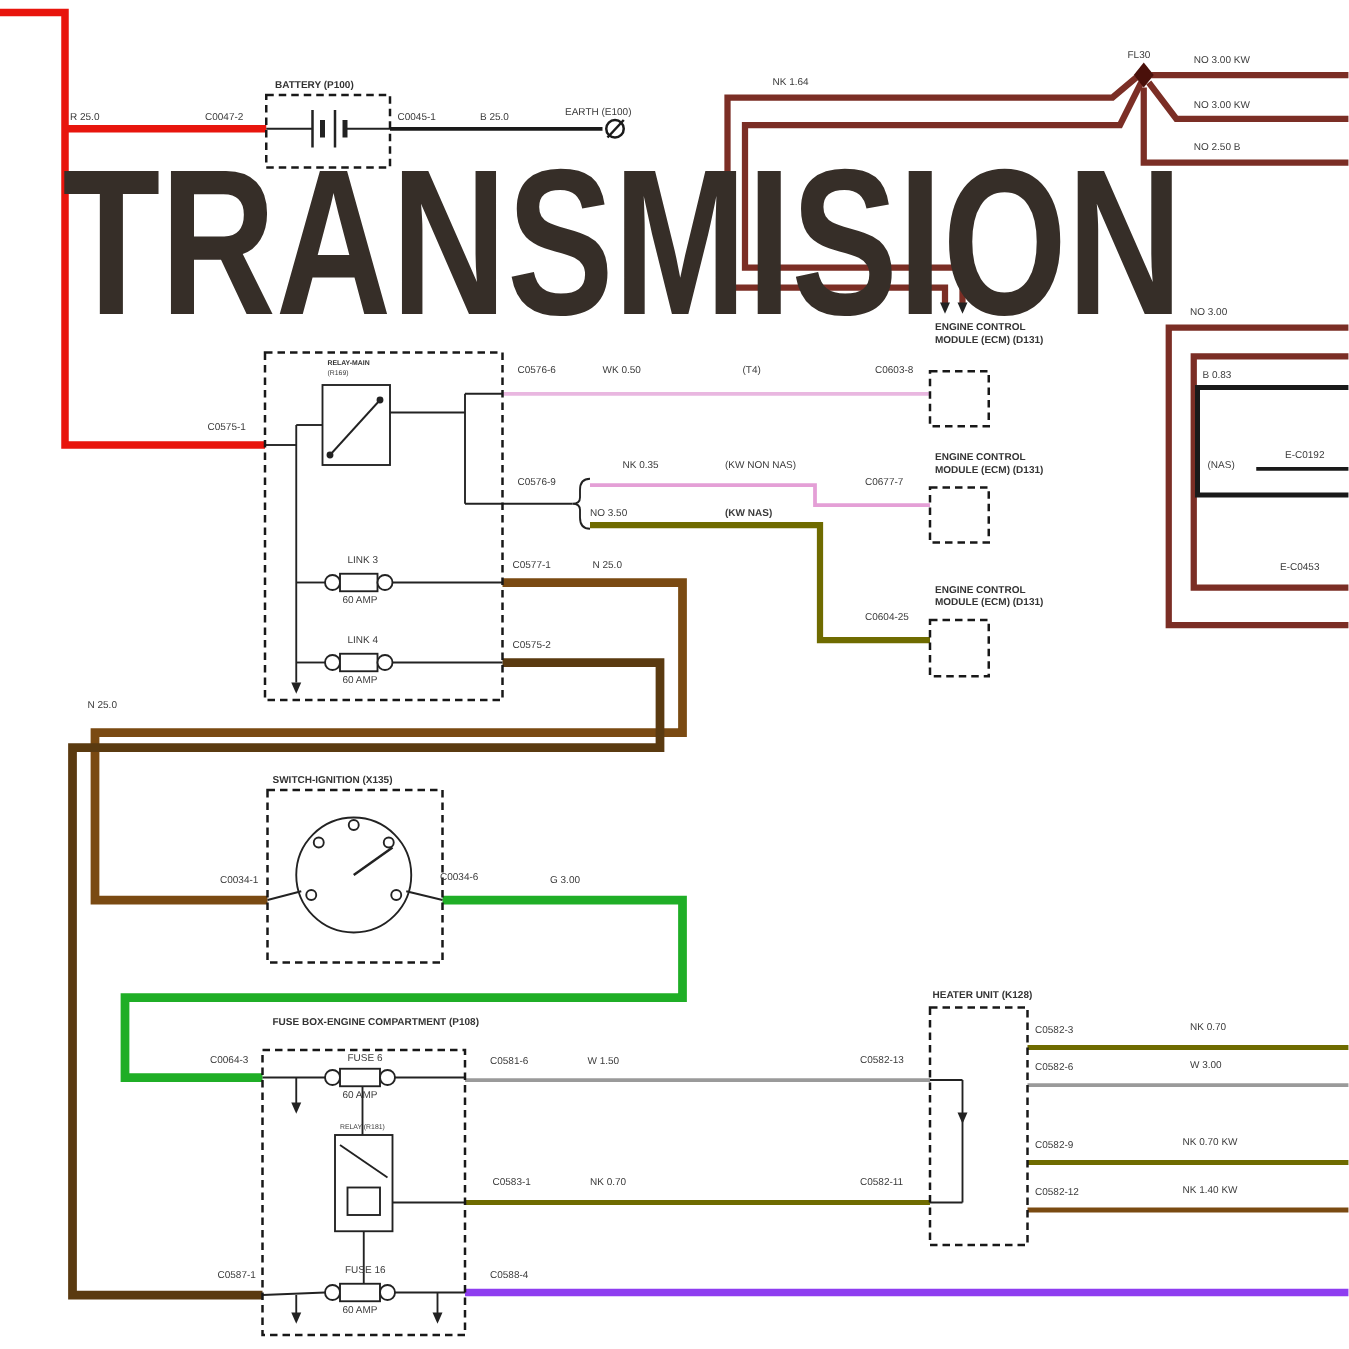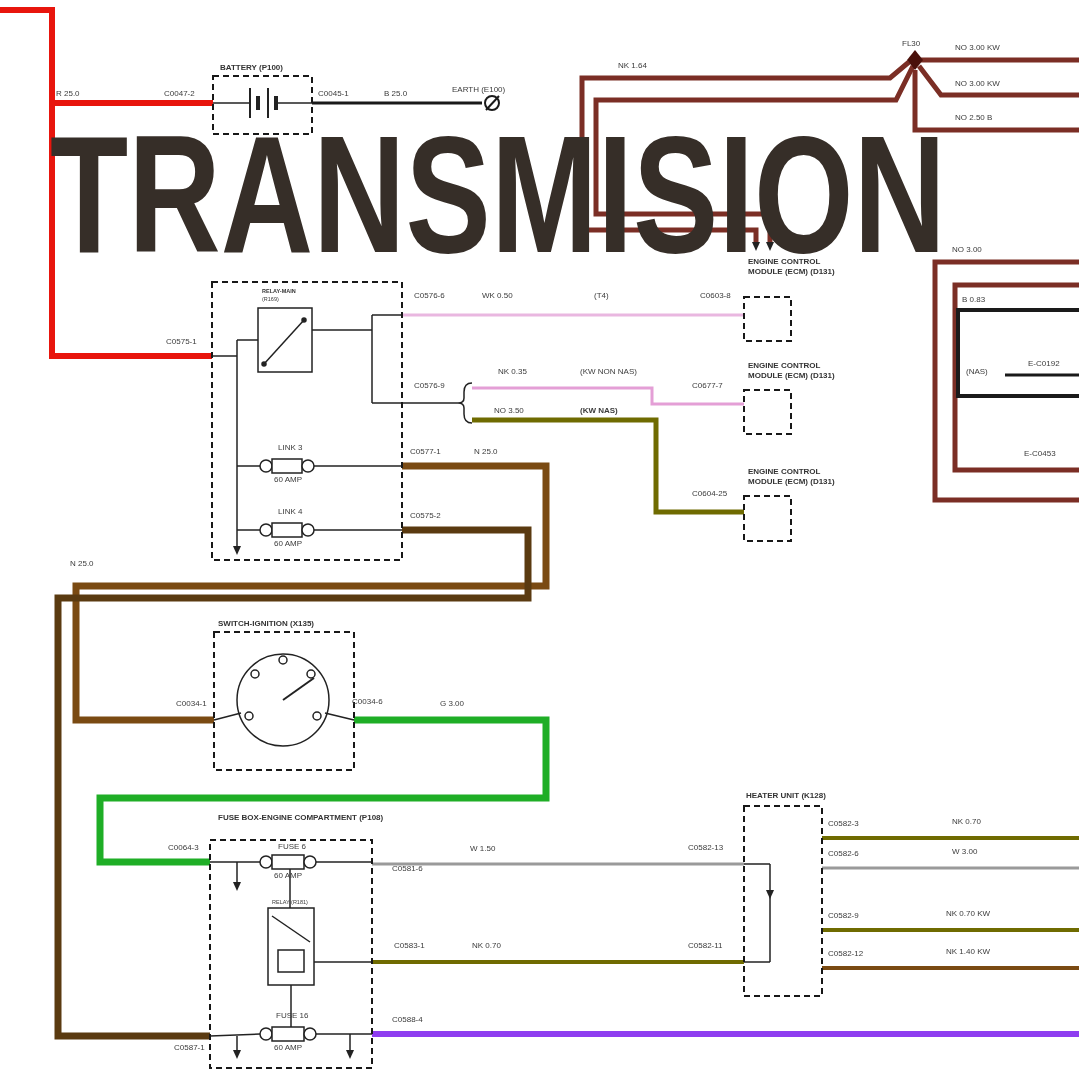--- a/index.html
+++ b/index.html
@@ -197,21 +197,21 @@
   <span class="lbl tiny" style="left:262px;top:296px;">(R169)</span>
   <span class="lbl" style="left:166px;top:338px;">C0575-1</span>
   <span class="lbl" style="left:414px;top:292px;">C0576-6</span>
   <span class="lbl" style="left:482px;top:292px;">WK 0.50</span>
   <span class="lbl" style="left:594px;top:292px;">(T4)</span>
   <span class="lbl" style="left:700px;top:292px;">C0603-8</span>
   <span class="lbl" style="left:414px;top:382px;">C0576-9</span>
   <span class="lbl" style="left:498px;top:368px;">NK 0.35</span>
   <span class="lbl" style="left:580px;top:368px;">(KW NON NAS)</span>
   <span class="lbl" style="left:692px;top:382px;">C0677-7</span>
-  <span class="lbl" style="left:494px;top:407px;">NO 3.50</span>
+  <span class="lbl" style="left:472px;top:407px;">NO 3.50</span>
   <span class="lbl" style="left:580px;top:407px;font-weight:bold;">(KW NAS)</span>
   <span class="lbl" style="left:692px;top:490px;">C0604-25</span>
   <span class="lbl" style="left:278px;top:444px;">LINK 3</span>
   <span class="lbl" style="left:274px;top:476px;">60 AMP</span>
   <span class="lbl" style="left:410px;top:448px;">C0577-1</span>
   <span class="lbl" style="left:474px;top:448px;">N 25.0</span>
   <span class="lbl" style="left:278px;top:508px;">LINK 4</span>
   <span class="lbl" style="left:274px;top:540px;">60 AMP</span>
   <span class="lbl" style="left:410px;top:512px;">C0575-2</span>
 
@@ -225,28 +225,28 @@
   <span class="lbl" style="left:70px;top:560px;">N 25.0</span>
   <span class="lbl comp" style="left:218px;top:620px;">SWITCH-IGNITION (X135)</span>
   <span class="lbl" style="left:176px;top:700px;">C0034-1</span>
   <span class="lbl" style="left:352px;top:698px;">C0034-6</span>
   <span class="lbl" style="left:440px;top:700px;">G 3.00</span>
 
   <span class="lbl comp" style="left:218px;top:814px;">FUSE BOX-ENGINE COMPARTMENT (P108)</span>
   <span class="lbl" style="left:168px;top:844px;">C0064-3</span>
   <span class="lbl" style="left:278px;top:843px;">FUSE 6</span>
   <span class="lbl" style="left:274px;top:872px;">60 AMP</span>
-  <span class="lbl" style="left:392px;top:845px;margin-top:20px;">C0581-6</span>
+  <span class="lbl" style="left:392px;top:845px;">C0581-6</span>
   <span class="lbl" style="left:470px;top:845px;">W 1.50</span>
   <span class="lbl tiny" style="left:272px;top:899px;">RELAY (R181)</span>
   <span class="lbl" style="left:394px;top:942px;">C0583-1</span>
   <span class="lbl" style="left:472px;top:942px;">NK 0.70</span>
   <span class="lbl" style="left:276px;top:1012px;">FUSE 16</span>
   <span class="lbl" style="left:274px;top:1044px;">60 AMP</span>
-  <span class="lbl" style="left:174px;top:1044px;">C0587-1</span>
+  <span class="lbl" style="left:174px;top:1016px;">C0587-1</span>
   <span class="lbl" style="left:392px;top:1016px;">C0588-4</span>
 
   <span class="lbl comp" style="left:746px;top:792px;">HEATER UNIT (K128)</span>
   <span class="lbl" style="left:688px;top:844px;">C0582-13</span>
   <span class="lbl" style="left:688px;top:942px;">C0582-11</span>
   <span class="lbl" style="left:828px;top:820px;">C0582-3</span>
   <span class="lbl" style="left:952px;top:818px;">NK 0.70</span>
   <span class="lbl" style="left:828px;top:850px;">C0582-6</span>
   <span class="lbl" style="left:952px;top:848px;">W 3.00</span>
   <span class="lbl" style="left:828px;top:912px;">C0582-9</span>

